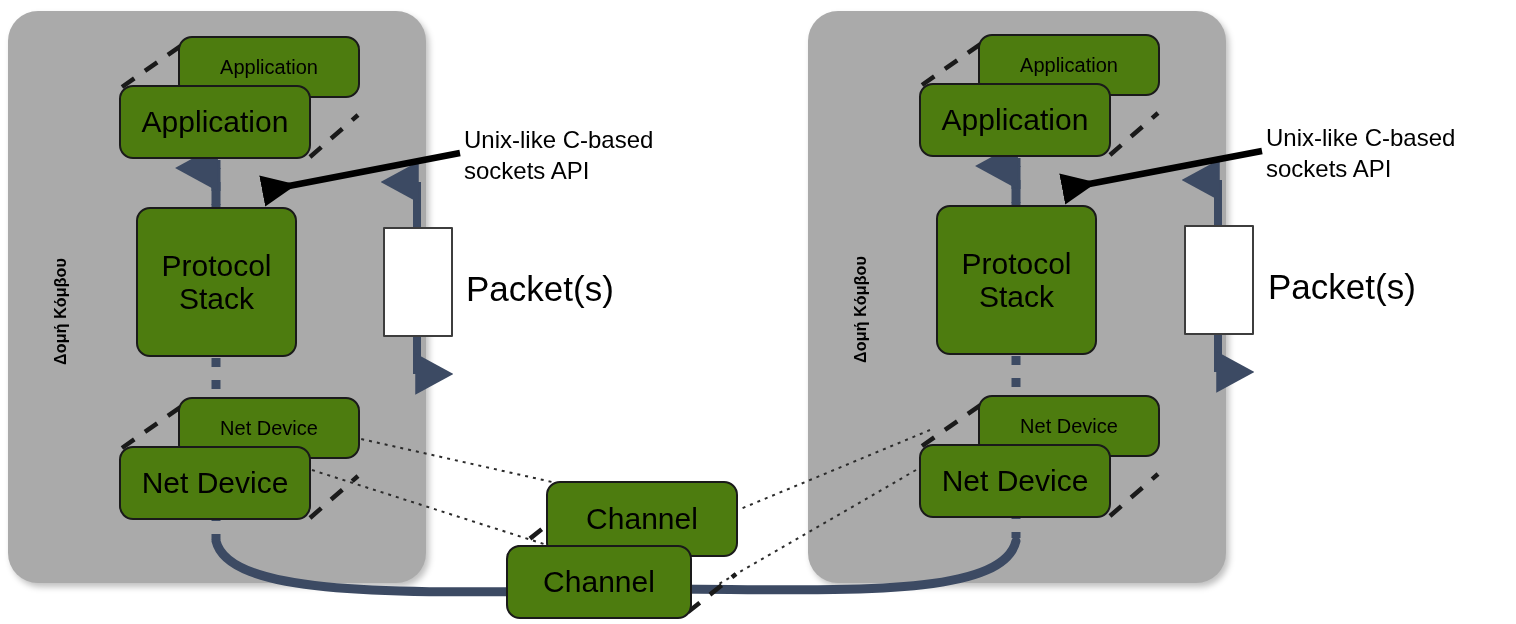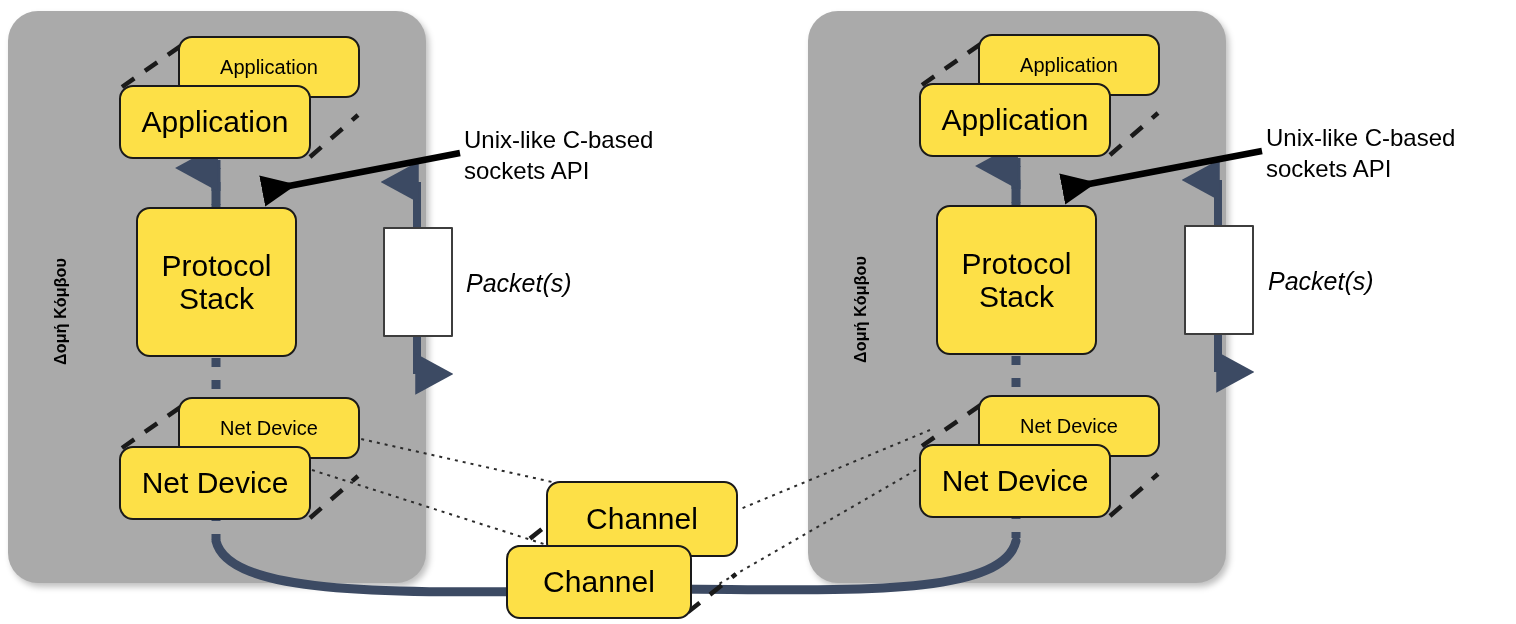--- a/index.html
+++ b/index.html
@@ -37,21 +37,21 @@
     font-size: 16px;
     font-weight: bold;
     color: #000000;
     white-space: nowrap;
     transform-origin: 0 0;
     transform: rotate(-90deg);
     letter-spacing: 0.2px;
   }
   .rbox {
     position: absolute;
-    background: #fde047;
+    background: #4d7c0f;
     border: 2.5px solid #1a1a1a;
     border-radius: 14px;
     display: flex;
     align-items: center;
     justify-content: center;
     box-sizing: border-box;
     color: #000000;
   }
   .rbox.back {
     border-width: 2.5px;
@@ -72,24 +72,23 @@
   }
   .plain-label {
     position: absolute;
     font-size: 24px;
     color: #000000;
     line-height: 1.28;
     white-space: pre-line;
   }
   .packet-label {
     position: absolute;
-    font-size: 25px;
+    font-size: 35px;
     color: #000000;
     white-space: nowrap;
-    font-style: italic;
   }
 </style>
 </head>
 <body>
 
 <div id="stage">
 
   <div class="node-panel" style="left:8px; top:11px; width:418px; height:572px;"></div>
 
   <div class="node-panel" style="left:808px; top:11px; width:418px; height:572px;"></div>

